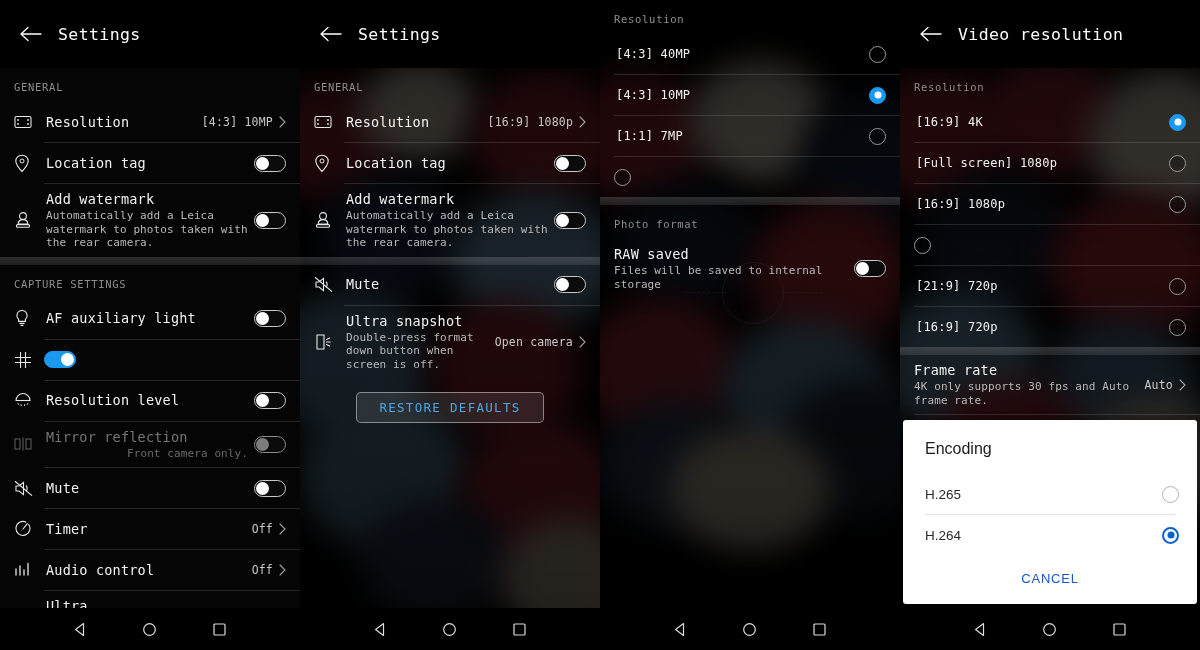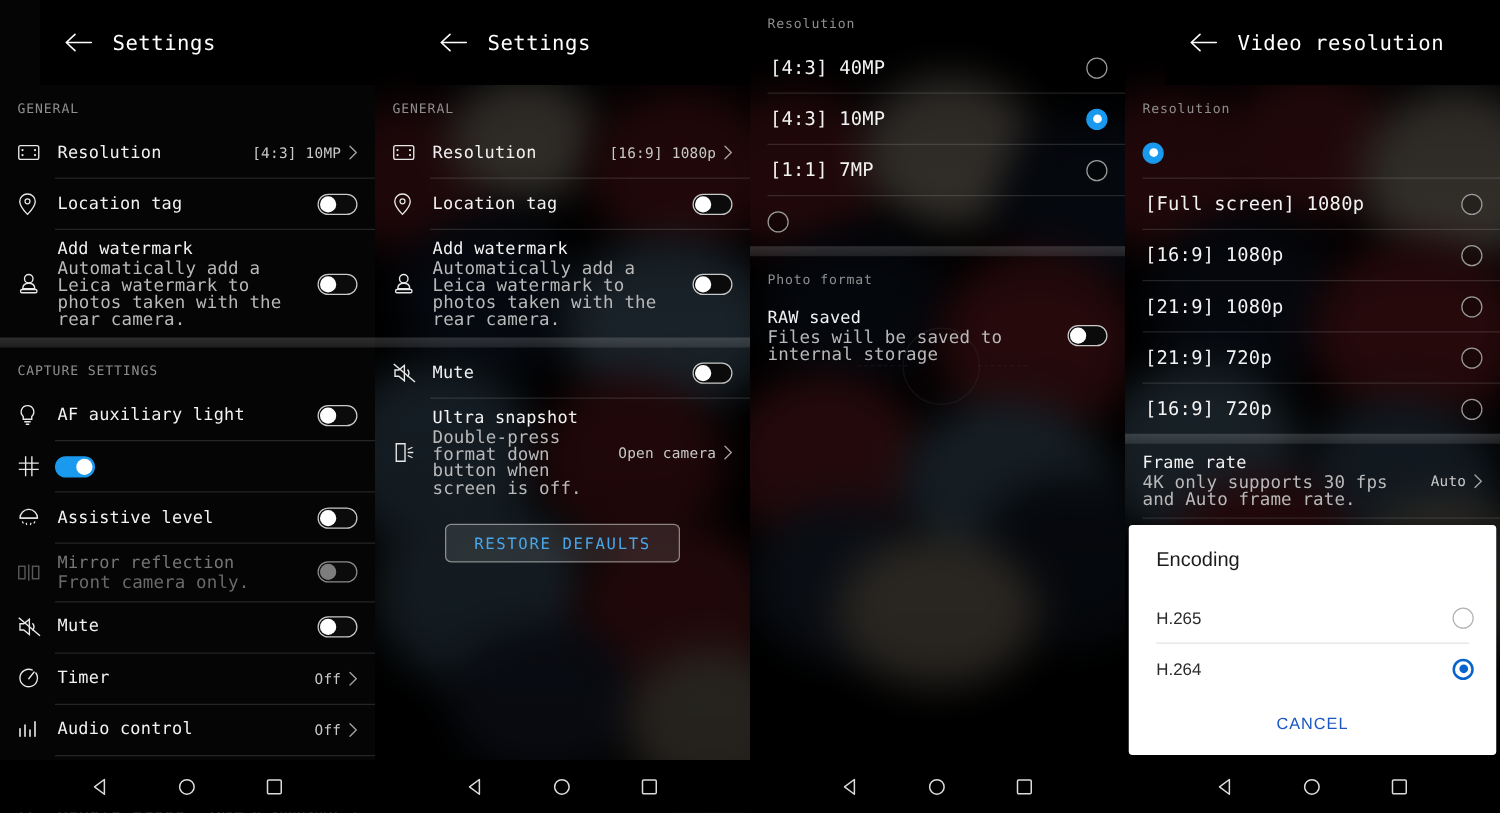--- a/index.html
+++ b/index.html
@@ -13,59 +13,59 @@
   .panel{position:relative;width:300px;height:650px;overflow:hidden;background:#000;}
 
   
   .bg{position:absolute;inset:0;overflow:hidden;}
   .bg.dark{background:#050505;}
   .bg .blob{position:absolute;border-radius:50%;filter:blur(16px);}
   .bg .tint{position:absolute;inset:0;background:rgba(0,0,0,0.58);}
   .bg .vtint{position:absolute;inset:0;background:linear-gradient(180deg,rgba(0,0,0,.55),rgba(0,0,0,.35) 40%,rgba(0,0,0,.55));}
 
   
-  .topbar{position:relative;height:68px;display:flex;align-items:center;padding-left:14px;background:#000;z-index:5;margin-left:32px;}
+  .topbar{position:relative;height:68px;display:flex;align-items:center;padding-left:14px;background:#000;z-index:5;}
   .back{width:34px;height:34px;display:flex;align-items:center;justify-content:center;margin-right:10px;}
   .back svg{display:block;}
   .title{font-size:16.5px;letter-spacing:.4px;color:#fff;font-weight:400;}
 
   
   .content{position:relative;z-index:4;}
   .sec-label{font-size:10.5px;letter-spacing:.7px;color:#8e8e8e;padding:13px 0 9px 14px;}
   .gapbar{height:8px;background:linear-gradient(180deg,rgba(255,255,255,.16),rgba(255,255,255,.10));}
 
   .row{position:relative;display:flex;align-items:center;min-height:40px;padding:0 14px 0 14px;}
   .row .ic{width:30px;flex:0 0 30px;display:flex;align-items:center;justify-content:flex-start;}
   .row .txt{flex:1 1 auto;padding:7px 6px 7px 2px;}
   .row .lbl{font-size:13.5px;color:#f2f2f2;line-height:17px;letter-spacing:.2px;}
-  .row .sub{font-size:14px;color:#b9b9b9;line-height:13.5px;margin-top:1px;letter-spacing:.1px;}
+  .row .sub{font-size:11px;color:#b9b9b9;line-height:13.5px;margin-top:1px;letter-spacing:.1px;}
   .row .val{font-size:11.5px;color:#c9c9c9;letter-spacing:.2px;white-space:nowrap;padding-left:4px;}
   .row .chev{margin-left:6px;opacity:.8;display:flex;align-items:center;}
   .sep{height:1px;background:rgba(255,255,255,.13);margin-left:44px;}
   .sep.full{margin-left:14px;}
   .row.dim .lbl{color:#767676;}
-  .row.dim .sub{color:#6a6a6a;}
+  .row.dim .sub{color:#6a6a6a;text-align:right;}
   .row.dim .ic{opacity:.42;}
 
   
   .tg{position:relative;width:32px;height:17px;border-radius:9px;flex:0 0 32px;}
   .tg.off{background:#0b0b0b;border:1px solid #c9c9c9;}
   .tg.off .knob{position:absolute;left:1px;top:1px;width:13px;height:13px;border-radius:50%;background:#fff;}
   .tg.on{background:#1a9aef;border:1px solid #1a9aef;}
   .tg.on .knob{position:absolute;right:1px;top:1px;width:13px;height:13px;border-radius:50%;background:#fff;}
   .tg.disabled{background:#0b0b0b;border:1px solid #8c8c8c;}
   .tg.disabled .knob{position:absolute;left:1px;top:1px;width:13px;height:13px;border-radius:50%;background:#7d7d7d;}
 
   
   .rd{width:17px;height:17px;border-radius:50%;border:1.5px solid #9a9a9a;flex:0 0 17px;position:relative;background:rgba(0,0,0,.25);}
   .rd.sel{border-color:#1a9aef;background:#1a9aef;}
   .rd.sel:after{content:"";position:absolute;left:50%;top:50%;transform:translate(-50%,-50%);
                 width:7px;height:7px;border-radius:50%;background:#fff;}
   .rdrow{min-height:40px;}
-  .rdrow .lbl{font-size:15px;}
+  .rdrow .lbl{font-size:12px;}
 
   
   .restore-wrap{display:flex;justify-content:center;padding:14px 0 0 0;}
   .restore{
     border:1px solid rgba(255,255,255,.45);
     border-radius:5px;
     padding:7px 22px;
     font-size:12.5px;letter-spacing:1.3px;
     color:#49a6e8;
     background:rgba(255,255,255,.10);
@@ -202,21 +202,21 @@
 
       <div class="row">
         <div class="ic">
           <svg width="18" height="17" viewBox="0 0 18 17">
               <path d="M2 8.5 A7 7 0 0 1 16 8.5 Z" stroke="#e8e8e8" stroke-width="1.1" fill="none"></path>
               <path d="M2 8.5 H16" stroke="#e8e8e8" stroke-width="1.1"></path>
               <path d="M4 11.5 L4.5 12.4 M7 12.6 L7.3 13.6 M10.7 12.6 L10.4 13.6 M13.8 11.5 L13.3 12.4" stroke="#e8e8e8" stroke-width="1" stroke-linecap="round"></path>
             </svg>
         </div>
         <div class="txt">
-            <div class="lbl">Assistive level</div>
+            <div class="lbl">Resolution level</div>
           </div>
         <div class="tg off">
             <span class="knob"></span>
           </div>
       </div>
       <div class="sep"></div>
 
       <div class="row dim">
         <div class="ic">
           <svg width="18" height="16" viewBox="0 0 18 16">
@@ -581,20 +581,23 @@
             <path d="M1 8 H21 M1 8 L8 1.5 M1 8 L8 14.5" stroke="#fff" stroke-width="1.3" fill="none" stroke-linecap="round"></path>
           </svg>
       </div>
       <div class="title">Video resolution</div>
     </div>
 
     <div class="content">
       <div class="sec-label">Resolution</div>
 
       <div class="row rdrow">
+        <div class="txt">
+            <div class="lbl">[16:9] 4K</div>
+          </div>
         <div class="rd sel"></div>
       </div>
       <div class="sep full"></div>
 
       <div class="row rdrow">
         <div class="txt">
             <div class="lbl">[Full screen] 1080p</div>
           </div>
         <div class="rd"></div>
       </div>
@@ -602,23 +605,20 @@
 
       <div class="row rdrow">
         <div class="txt">
             <div class="lbl">[16:9] 1080p</div>
           </div>
         <div class="rd"></div>
       </div>
       <div class="sep full"></div>
 
       <div class="row rdrow">
-        <div class="txt">
-            <div class="lbl">[21:9] 1080p</div>
-          </div>
         <div class="rd"></div>
       </div>
       <div class="sep full"></div>
 
       <div class="row rdrow">
         <div class="txt">
             <div class="lbl">[21:9] 720p</div>
           </div>
         <div class="rd"></div>
       </div>

